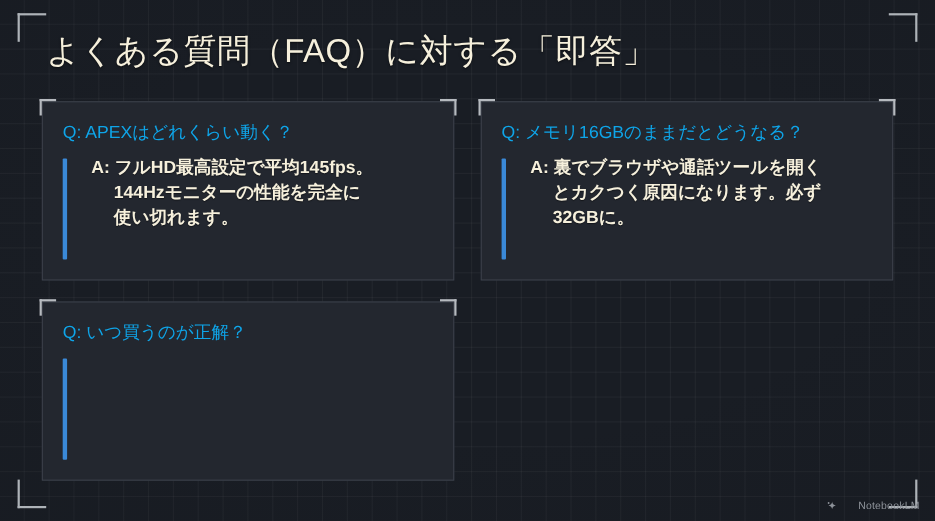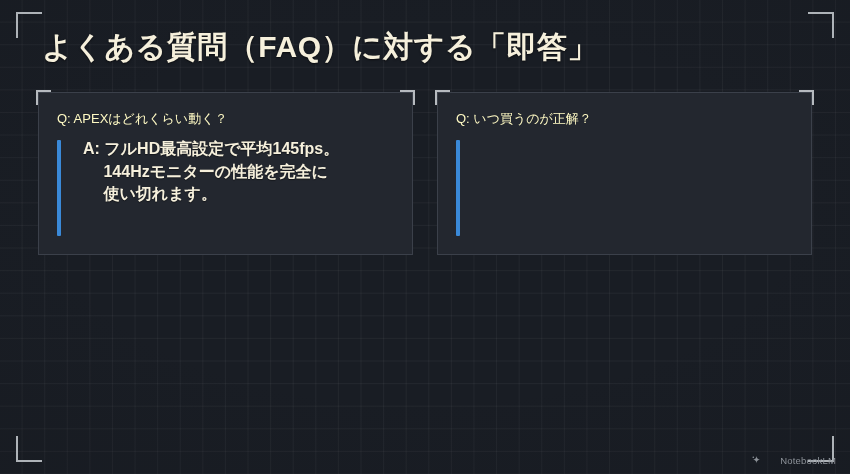--- a/index.html
+++ b/index.html
@@ -53,21 +53,21 @@
   .fb-tr { top: 12px;  right: 16px; border-left: none;  border-bottom: none; }
   .fb-bl { bottom: 12px; left: 16px;  border-right: none; border-top: none; }
   .fb-br { bottom: 12px; right: 16px; border-left: none;  border-top: none; }
 
   
   .title {
     position: absolute;
     top: 29px;
     left: 42px;
     font-size: 30px;
-    font-weight: bold;
+    font-weight: normal;
     color: #f6f0dc;
     letter-spacing: 0.5px;
     line-height: 1.2;
     white-space: nowrap;
     text-shadow: 0 1px 2px rgba(0,0,0,0.6);
   }
 
   
   .card-grid {
     position: absolute;
@@ -98,22 +98,22 @@
     width: 15px;
     height: 15px;
     border: 2px solid #b6babf;
     pointer-events: none;
   }
   .cb-tl { top: -3px; left: -3px;  border-right: none; border-bottom: none; }
   .cb-tr { top: -3px; right: -3px; border-left: none;  border-bottom: none; }
 
   
   .question {
-    color: #fef9c3;
-    font-size: 13px;
+    color: #0ea5e9;
+    font-size: 16px;
     line-height: 1.38;
     font-weight: normal;
     margin-bottom: 10px;
     white-space: pre-line;
   }
 
   
   .answer-wrap {
     position: relative;
     padding-left: 26px;
@@ -173,20 +173,31 @@
       <div class="question">Q: APEXはどれくらい動く？</div>
       <div class="answer-wrap">
         <div class="answer-bar"></div>
         <div class="answer">A: フルHD最高設定で平均145fps。
 　 144Hzモニターの性能を完全に
 　 使い切れます。</div>
       </div>
     </div>
 
 
+    <div class="card">
+      <div class="card-bracket cb-tl"></div>
+      <div class="card-bracket cb-tr"></div>
+      <div class="question">Q: メモリ16GBのままだとどうなる？</div>
+      <div class="answer-wrap">
+        <div class="answer-bar"></div>
+        <div class="answer">A: 裏でブラウザや通話ツールを開く
+　 とカクつく原因になります。必ず
+　 32GBに。</div>
+      </div>
+    </div>
 
     <div class="card">
       <div class="card-bracket cb-tl"></div>
       <div class="card-bracket cb-tr"></div>
       <div class="question">Q: いつ買うのが正解？</div>
       <div class="answer-wrap">
         <div class="answer-bar"></div>
       </div>
     </div>
 

